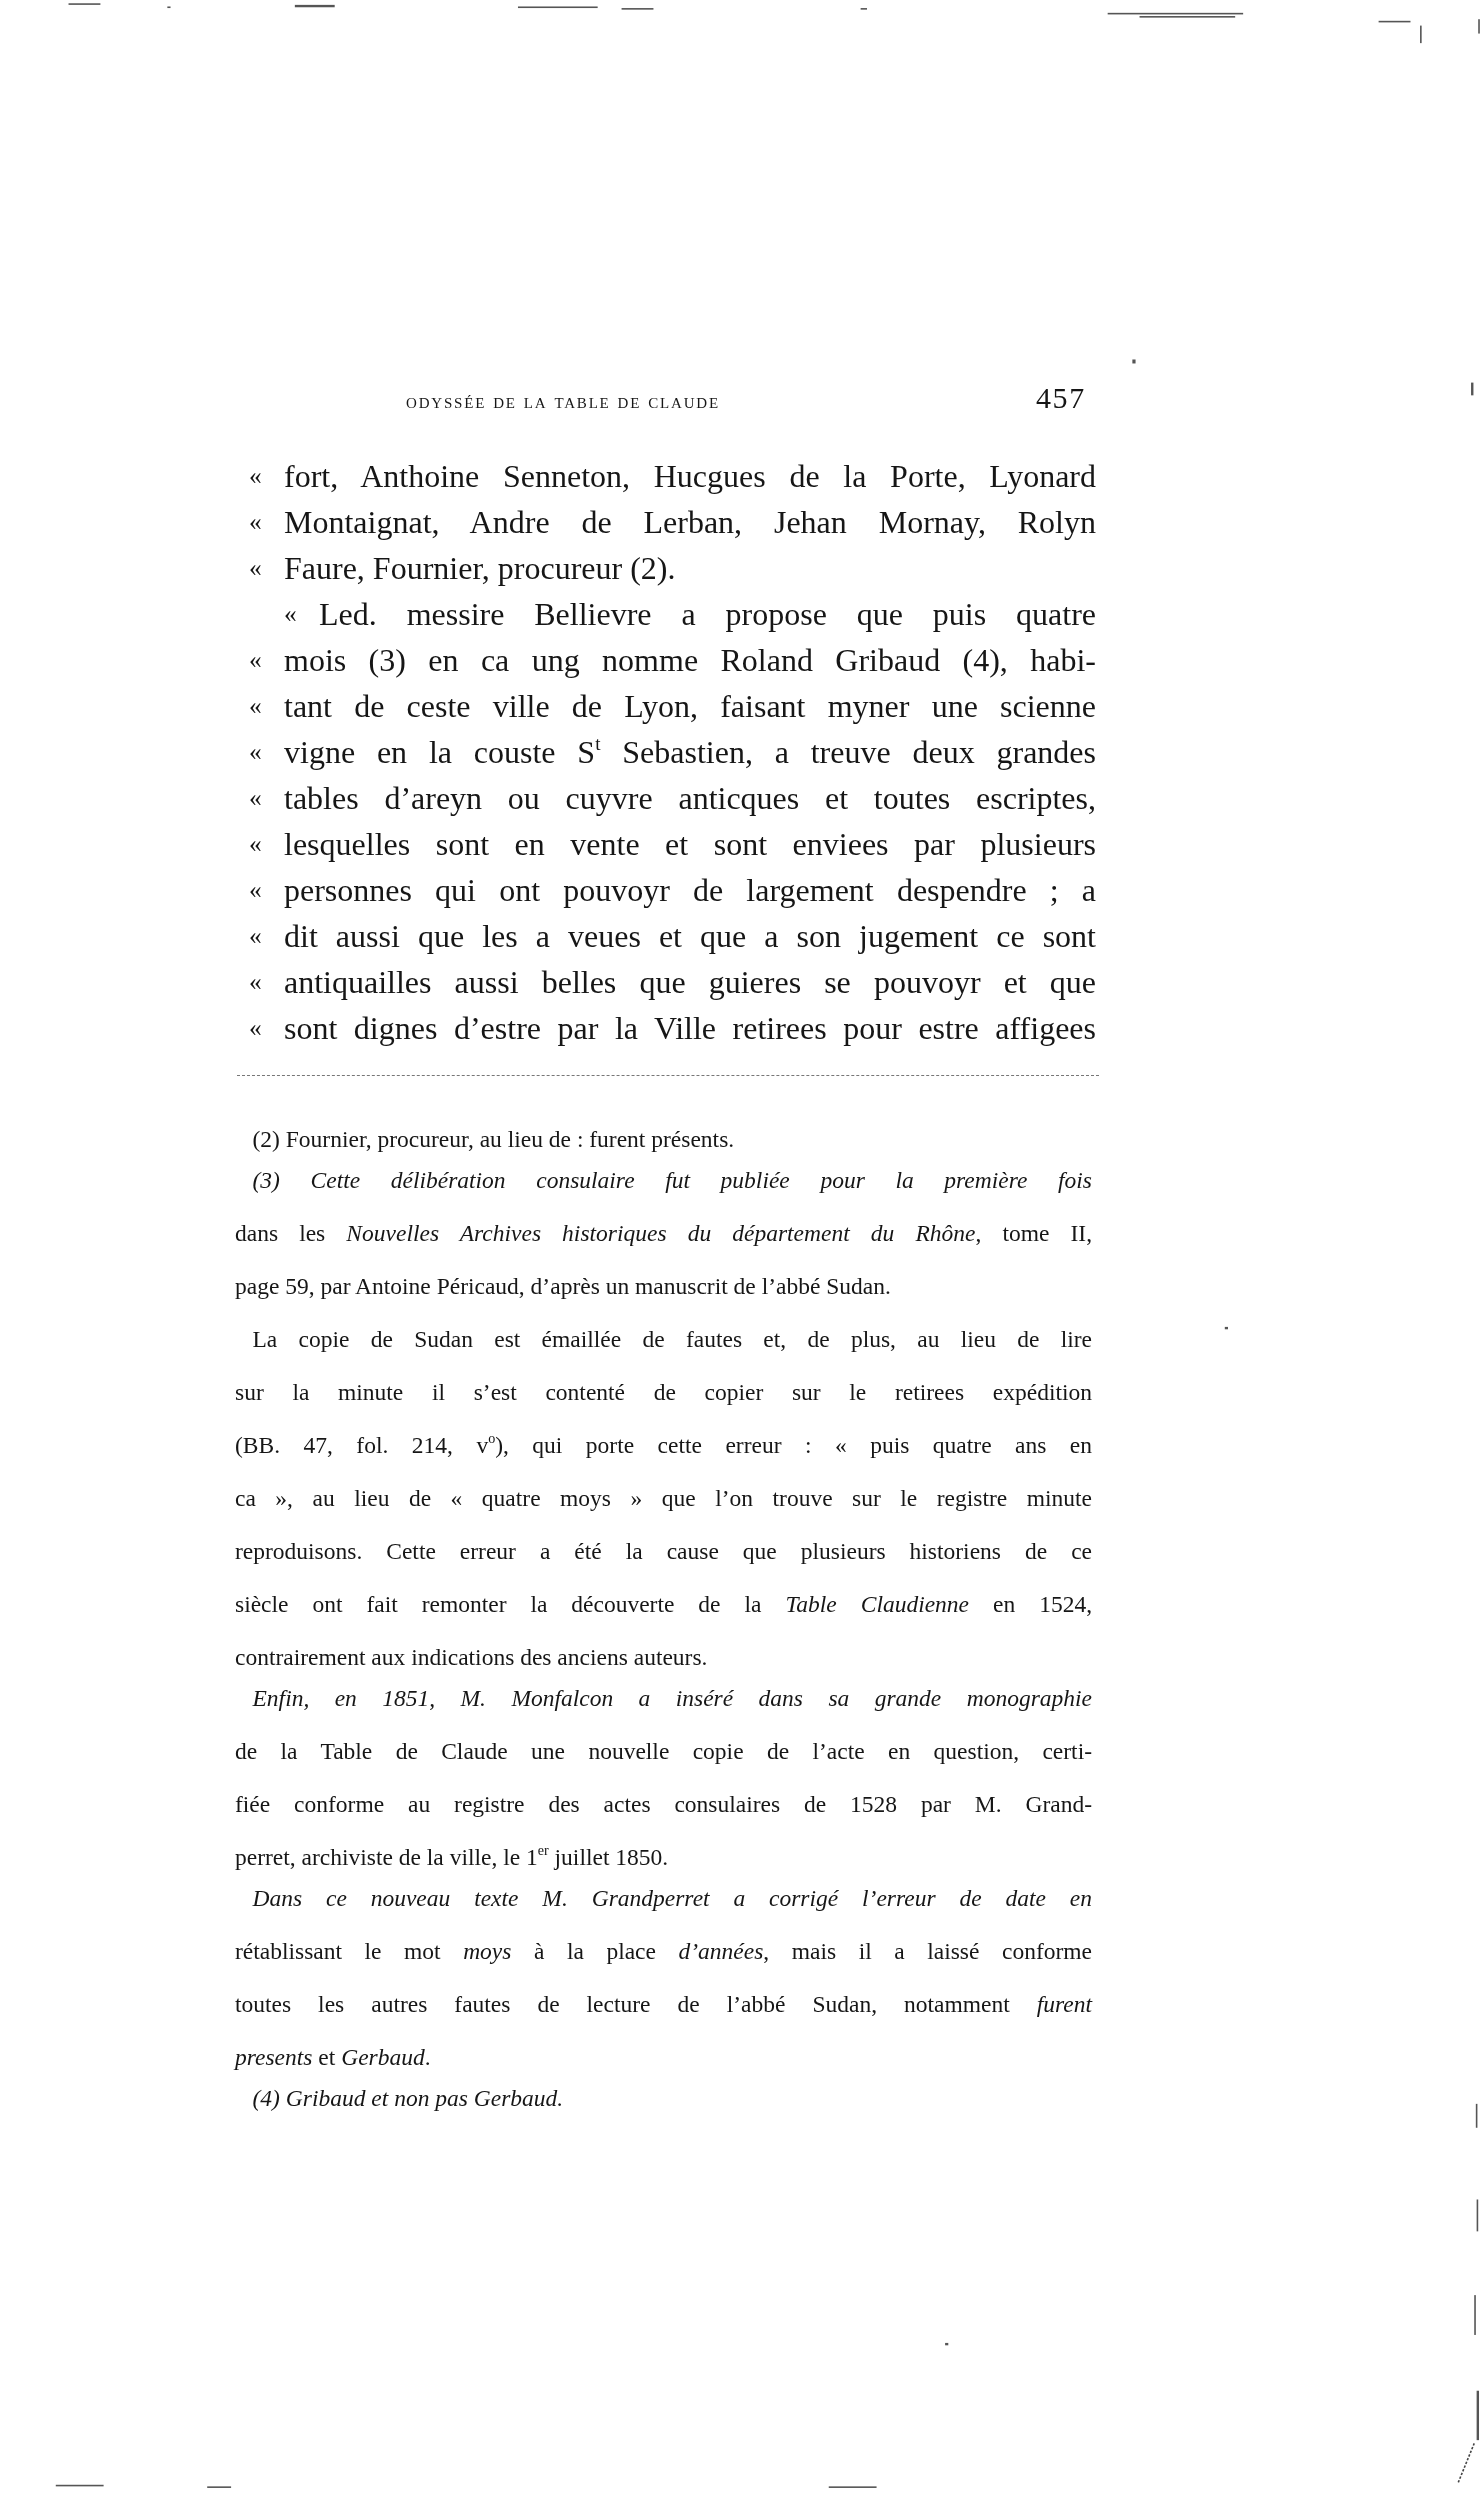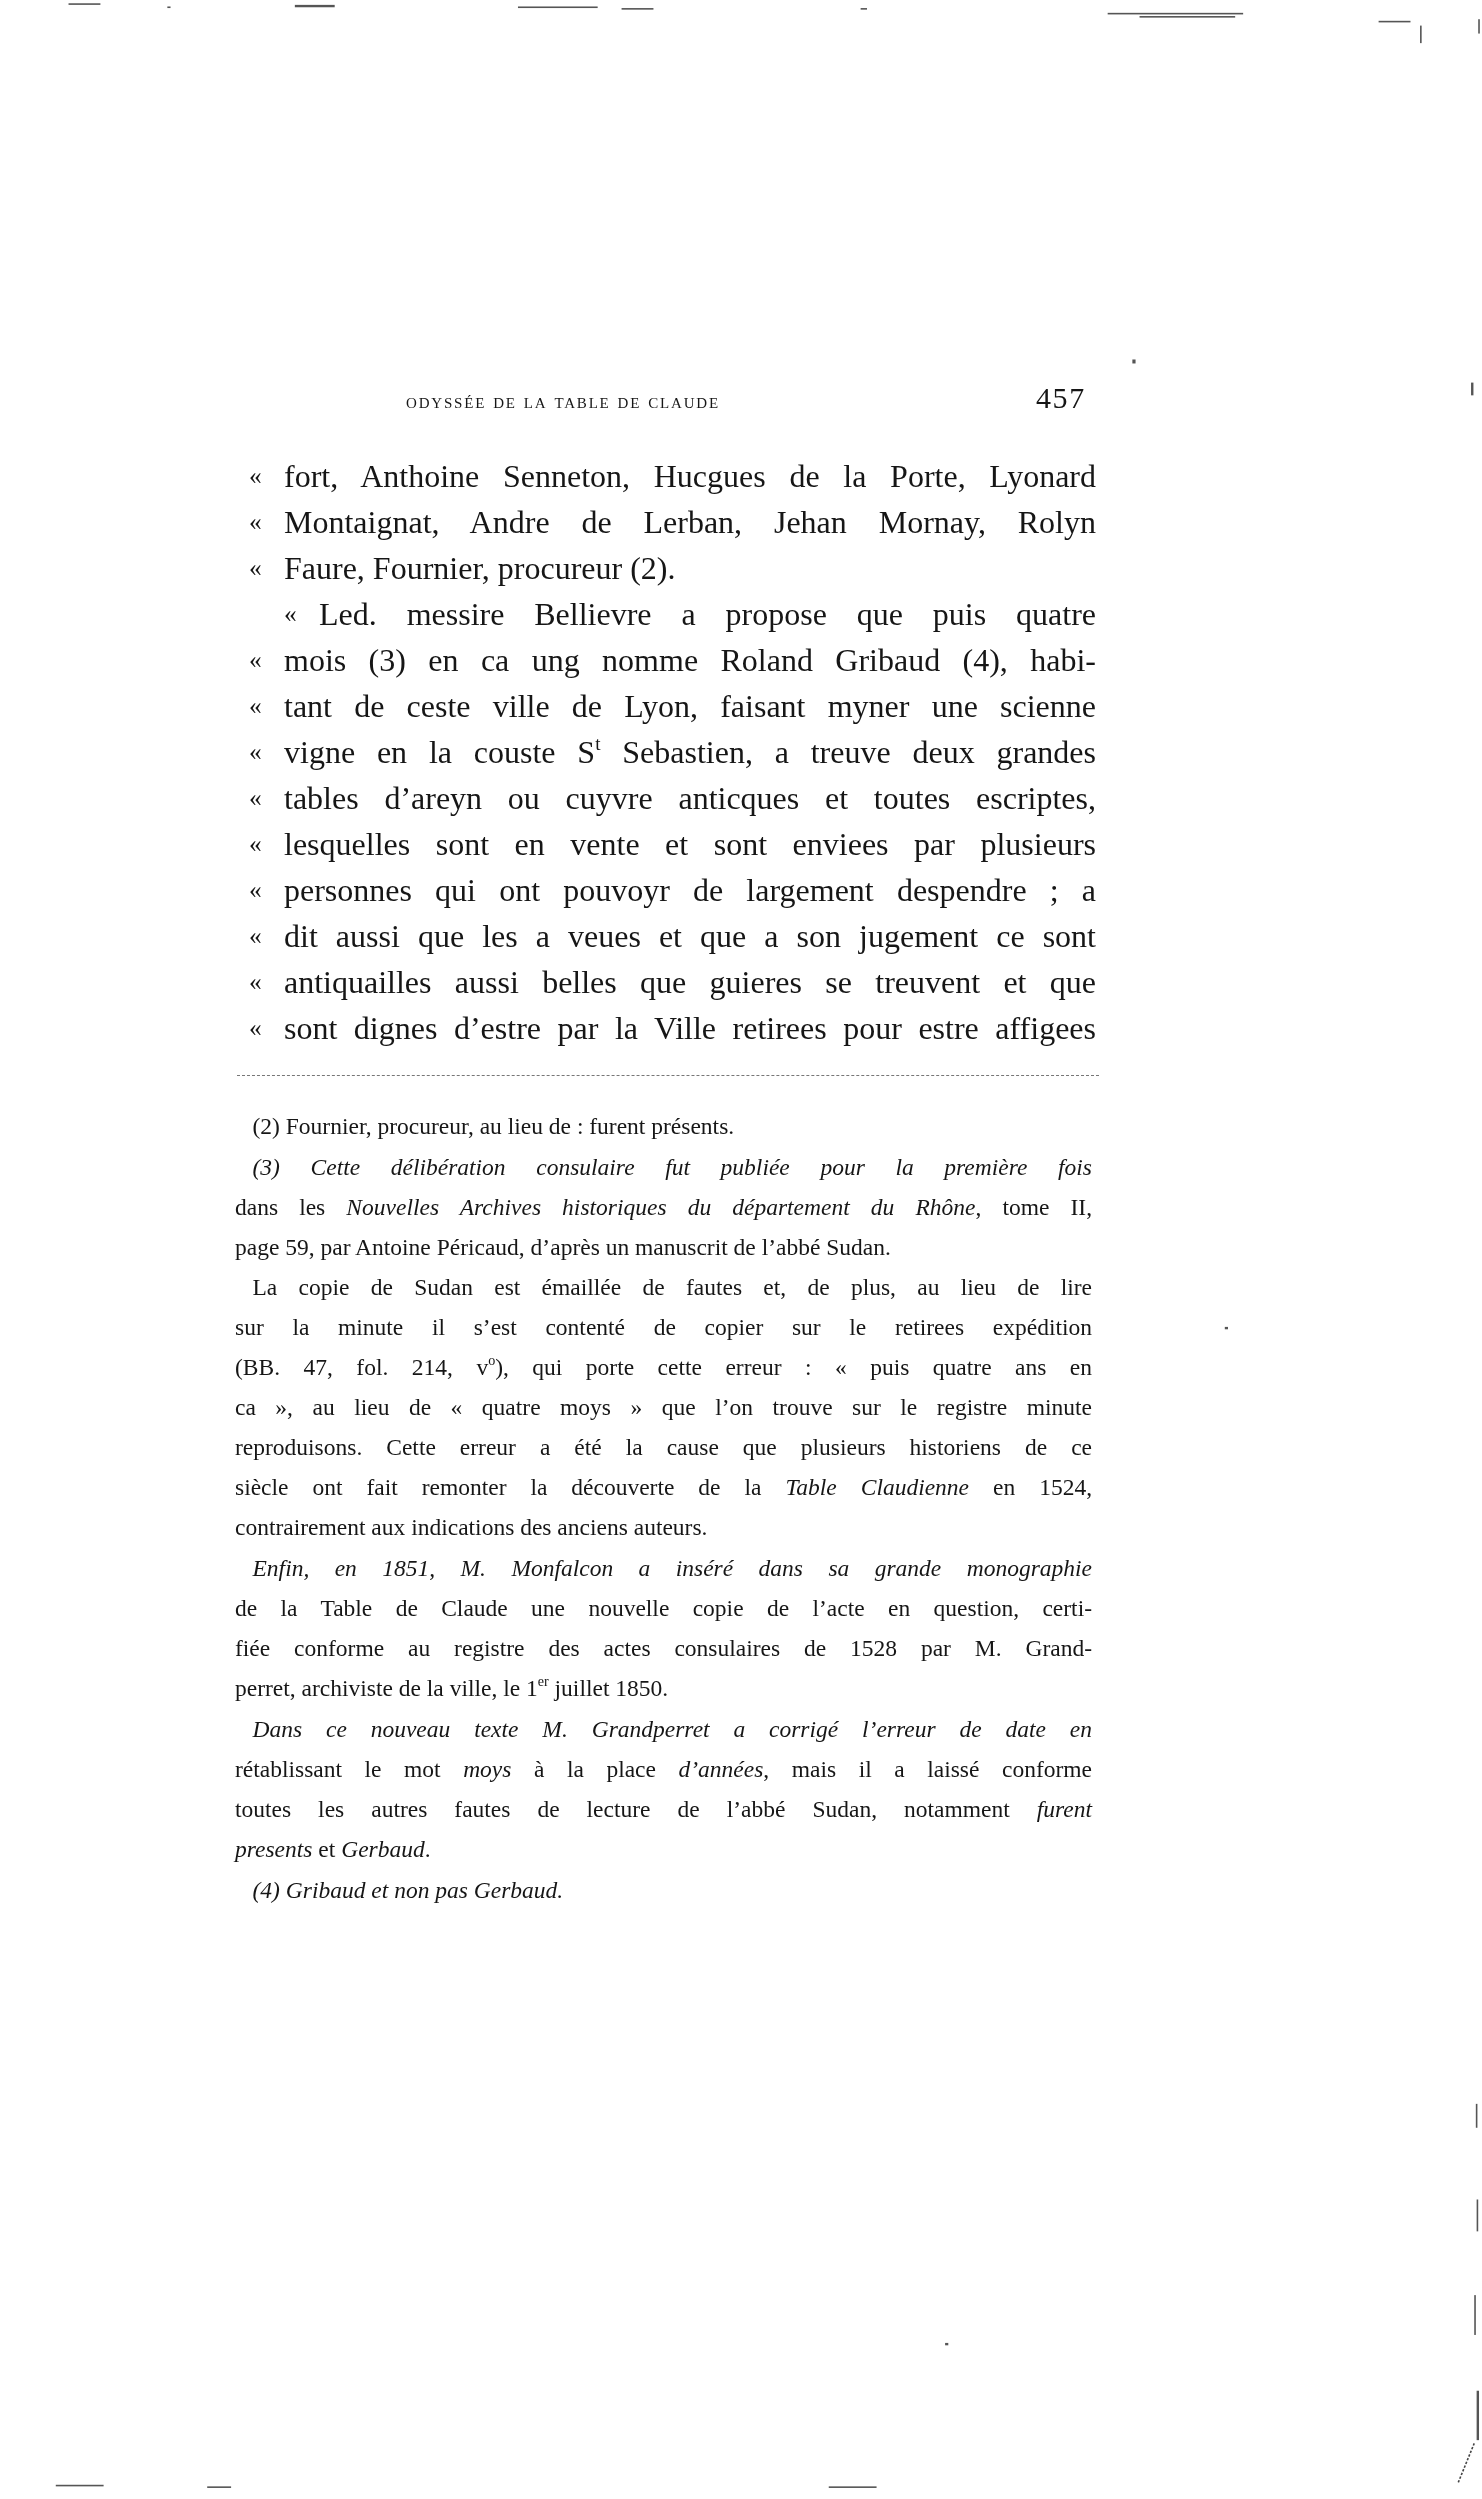--- a/index.html
+++ b/index.html
@@ -31,21 +31,21 @@
   .body-line.indent .guillemet { left: 35px; }
   .body-line.indent .line-text { left: 70px; }
   .body-line.last .line-text { text-align-last: left; }
   .divider {
     position: absolute; left: 237px; top: 1075px; width: 862px; height: 0;
     border-top: 1.6px dashed #4a4a4a; opacity: 0.75;
   }
   .footnotes { position: absolute; left: 235px; top: 1106px; width: 857px; }
   .fn-line {
     height: 40px; font-size: 23.5px; line-height: 40px; white-space: nowrap;
-    text-align: justify; text-align-last: justify;
+    text-align: justify; text-align-last: justify; margin-top: 13px;
   }
   .fn-line.para-start { padding-left: 17.5px; }
   .fn-line.para-end { text-align-last: left; }
   .fn-line.gap-before { margin-top: 1px; font-style: italic; }
   .fn-line i { font-style: italic; }
   sup { font-size: 0.6em; line-height: 0; vertical-align: 0.7em; }
 </style>
 </head>
 <body>
 
@@ -120,21 +120,21 @@
     <div class="body-line">
       <span class="guillemet">«</span>
       <span class="line-text"><span>personnes qui ont pouvoyr de largement despendre ; a</span></span>
     </div>
     <div class="body-line">
       <span class="guillemet">«</span>
       <span class="line-text"><span>dit aussi que les a veues et que a son jugement ce sont</span></span>
     </div>
     <div class="body-line">
       <span class="guillemet">«</span>
-      <span class="line-text"><span>antiquailles aussi belles que guieres se treuvent et que</span></span>
+      <span class="line-text"><span>antiquailles aussi belles que guieres se pouvoyr et que</span></span>
     </div>
     <div class="body-line">
       <span class="guillemet">«</span>
       <span class="line-text"><span>sont dignes d’estre par la Ville retirees pour estre affigees</span></span>
     </div>
   </div>
 
 <div class="divider"></div>
 
 <div class="footnotes" id="footnotes">

